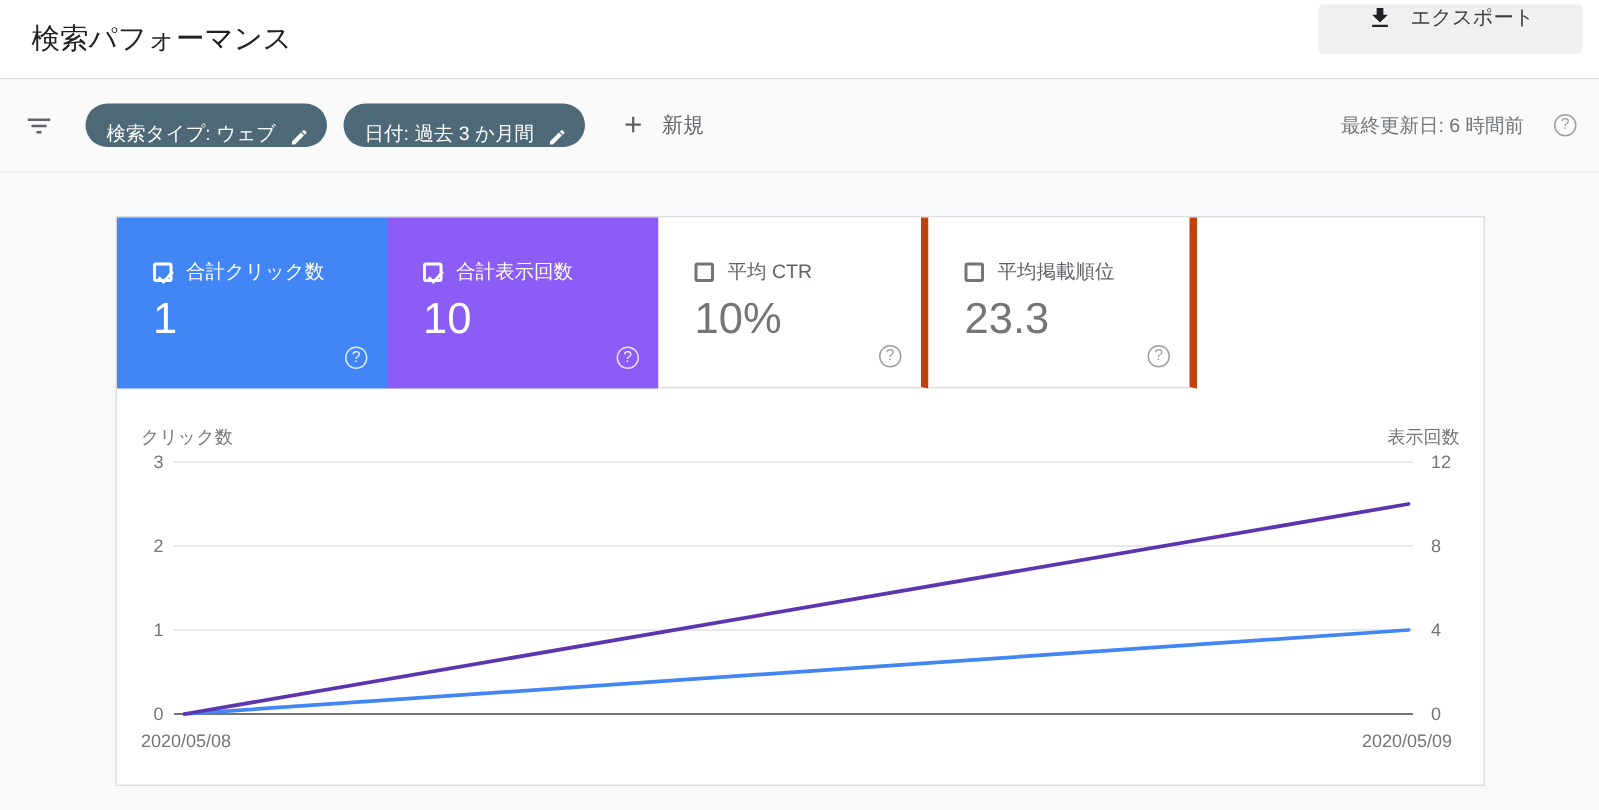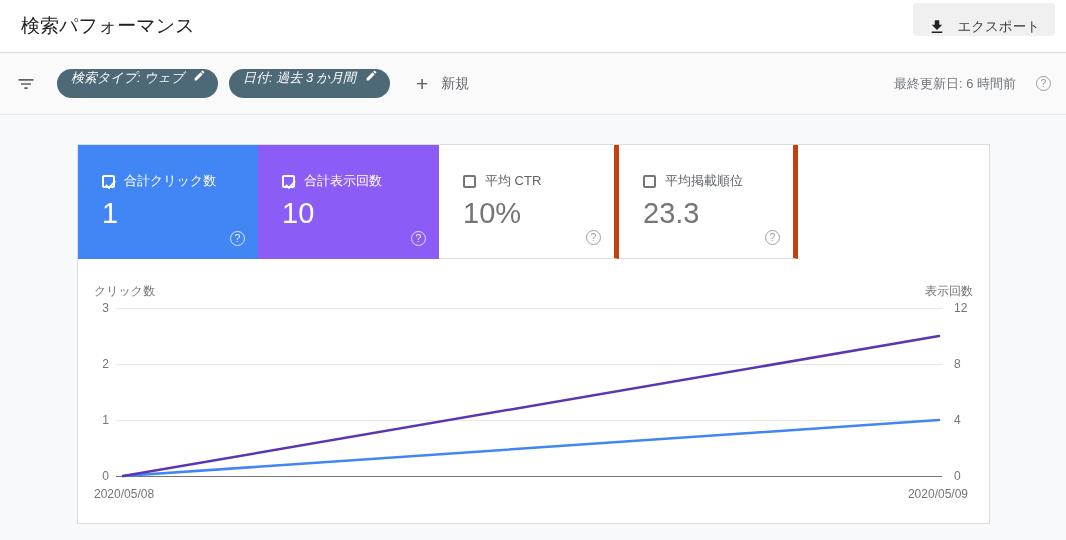--- a/index.html
+++ b/index.html
@@ -8,36 +8,36 @@
     font-family:"Liberation Sans","DejaVu Sans",sans-serif;
     background:#f8f9fa; overflow:hidden; position:relative;
     color:#202124;
   }
   
   .header { height:53px; background:#fff; border-bottom:1px solid #dadce0; position:relative; }
   .page-title { position:absolute; left:21px; top:13px; font-size:19px; font-weight:400; color:#202124; }
   .export-btn {
     position:absolute; right:11px; top:3px; height:33px;
     background:#f0f0f0; border:none; border-radius:3px;
-    display:flex; align-items:flex-end; gap:11px; padding:0 15px;
+    display:flex; align-items:flex-start; gap:11px; padding:0 32px;
     font-size:13.5px; color:#3c4043; cursor:pointer;
     font-family:inherit;
   }
   .export-btn svg { display:block; }
   
   .filter-bar {
     height:62px; background:#fafafa; border-bottom:1px solid #e8eaed;
     display:flex; align-items:center; padding:0 16px; position:relative;
   }
   .filter-icon { margin-right:21px; display:flex; }
   .chip {
     height:29px; border-radius:15px; background:#4d6876; color:#fff;
-    font-size:13px; display:flex; align-items:flex-start; gap:9px;
+    font-size:13px; display:flex; align-items:flex-end; gap:9px;
     padding:0 12px 0 14px; margin-right:11px; cursor:pointer; border:none;
-    font-family:inherit; white-space:nowrap;font-style:italic;
+    font-family:inherit; white-space:nowrap;
   }
   .chip svg { display:block; }
   .new-btn { display:flex; align-items:center; gap:13px; margin-left:15px; cursor:pointer; }
   .plus-glyph { font-size:21px; color:#5f6368; font-weight:400; line-height:1; }
   .new-label { font-size:14px; color:#5f6368; }
   .last-updated { position:absolute; right:15px; display:flex; align-items:center; gap:20px; }
   .last-updated-text { font-size:13px; color:#70757a; }
   .help-circle {
     width:15px; height:15px; border:1px solid #9aa0a6; border-radius:50%;
     font-size:10.5px; line-height:13px; text-align:center; color:#9aa0a6; cursor:pointer;

